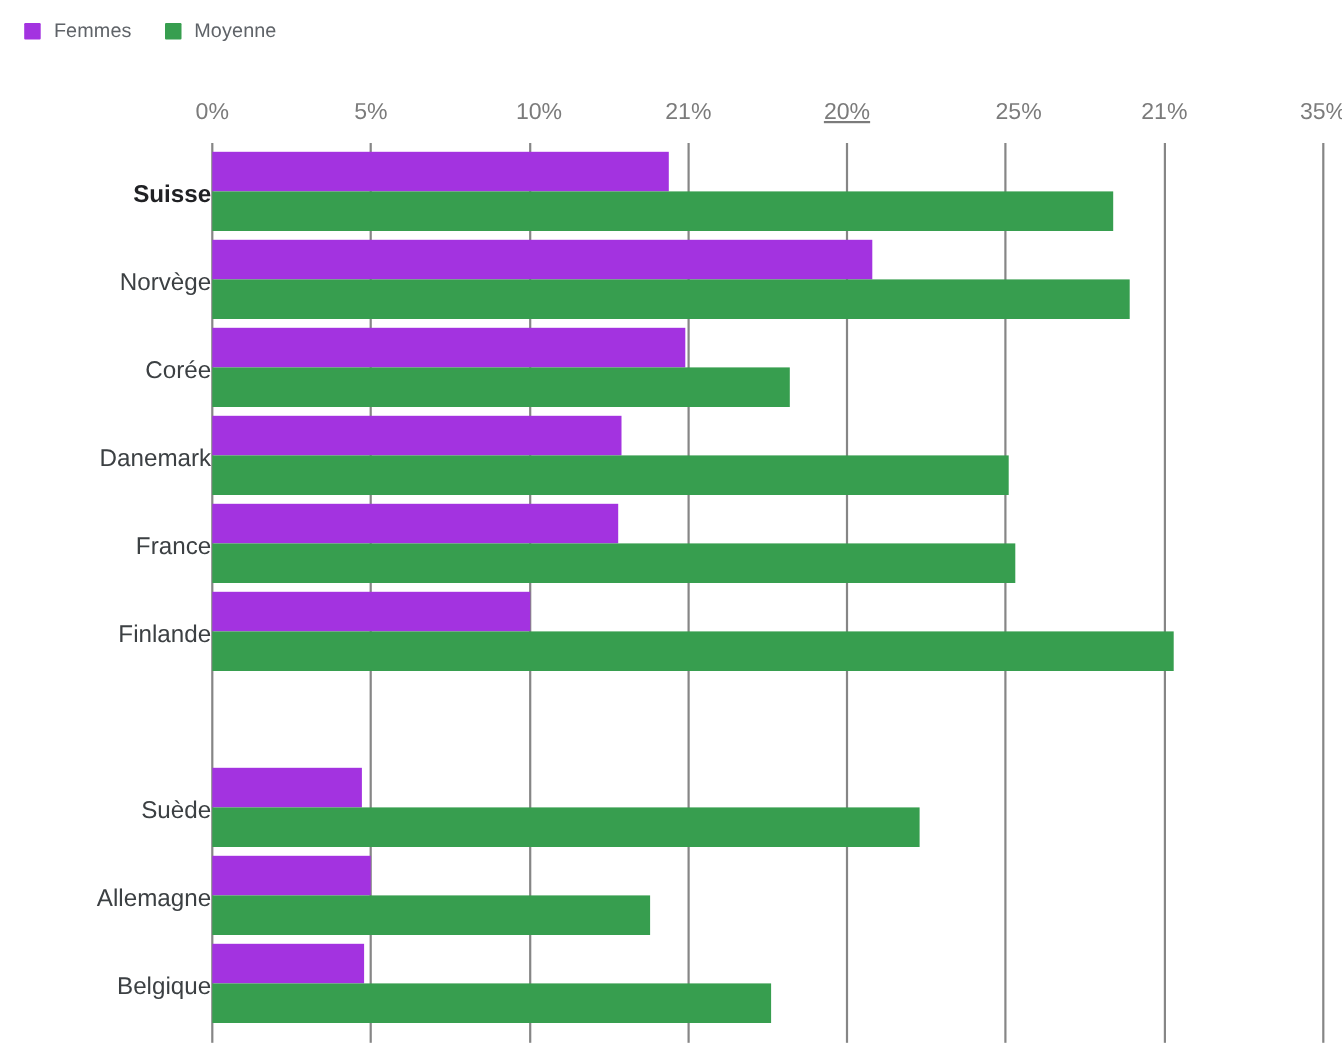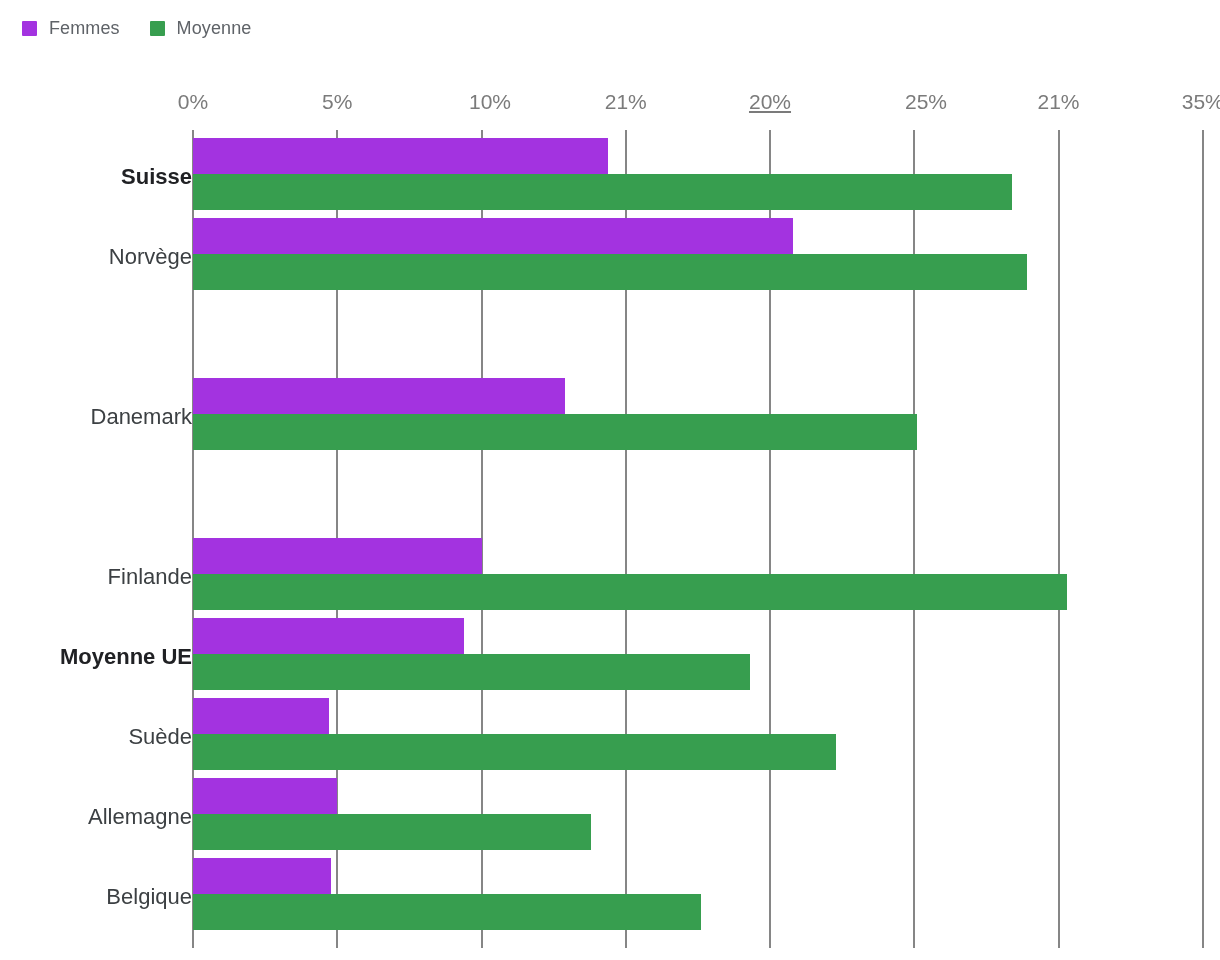--- a/index.html
+++ b/index.html
@@ -169,35 +169,40 @@
         <div class="cat-row" style="top: 0px; height: 80px;">
           <div class="cat-label bold" style="top: 36px;">Suisse</div>
           <div class="bar" title="Suisse — Femmes: 14.4%" style="top: 8px; height: 36px; width: 415.44px; background: rgb(163, 51, 224);"></div>
           <div class="bar" title="Suisse — Hommes: 28.4%" style="top: 44px; height: 36px; width: 819.34px; background: rgb(55, 158, 79);"></div>
         </div>
         <div class="cat-row" style="top: 80px; height: 80px; text-decoration: underline;">
           <div class="cat-label" style="top: 36px;">Norvège</div>
           <div class="bar" title="Norvège — Femmes: 20.8%" style="top: 8px; height: 36px; width: 600.08px; background: rgb(163, 51, 224);"></div>
           <div class="bar" title="Norvège — Hommes: 28.9%" style="top: 44px; height: 36px; width: 833.765px; background: rgb(55, 158, 79);"></div>
         </div>
+        <div class="cat-row" style="top: 160px; height: 80px;">
+          <div class="cat-label" style="top: 36px;">Corée</div>
+          <div class="bar" title="Corée — Femmes: 14.9%" style="top: 8px; height: 36px; width: 429.865px; background: rgb(163, 51, 224);"></div>
+          <div class="bar" title="Corée — Hommes: 18.2%" style="top: 44px; height: 36px; width: 525.07px; background: rgb(55, 158, 79);"></div>
+        </div>
         <div class="cat-row" style="top: 240px; height: 80px;">
           <div class="cat-label" style="top: 36px;">Danemark</div>
           <div class="bar" title="Danemark — Femmes: 12.9%" style="top: 8px; height: 36px; width: 372.165px; background: rgb(163, 51, 224);"></div>
           <div class="bar" title="Danemark — Hommes: 25.1%" style="top: 44px; height: 36px; width: 724.135px; background: rgb(55, 158, 79);"></div>
         </div>
+        <div class="cat-row" style="top: 320px; height: 80px;">
+          <div class="cat-label" style="top: 36px;">France</div>
+          <div class="bar" title="France — Femmes: 12.8%" style="top: 8px; height: 36px; width: 369.28px; background: rgb(163, 51, 224);"></div>
+          <div class="bar" title="France — Hommes: 25.3%" style="top: 44px; height: 36px; width: 729.905px; background: rgb(55, 158, 79);"></div>
+        </div>
         <div class="cat-row" style="top: 400px; height: 80px;">
           <div class="cat-label" style="top: 36px;">Finlande</div>
           <div class="bar" title="Finlande — Femmes: 10%" style="top: 8px; height: 36px; width: 288.5px; background: rgb(163, 51, 224);"></div>
           <div class="bar" title="Finlande — Hommes: 30.3%" style="top: 44px; height: 36px; width: 874.155px; background: rgb(55, 158, 79);"></div>
         </div>
-        <div class="cat-row" style="top: 480px; height: 80px;">
-          <div class="cat-label bold" style="top: 36px;">Moyenne UE</div>
-          <div class="bar" title="Moyenne UE — Femmes: 9.4%" style="top: 8px; height: 36px; width: 271.19px; background: rgb(163, 51, 224);"></div>
-          <div class="bar" title="Moyenne UE — Hommes: 19.3%" style="top: 44px; height: 36px; width: 556.805px; background: rgb(55, 158, 79);"></div>
-        </div>
         <div class="cat-row" style="top: 560px; height: 80px;">
           <div class="cat-label" style="top: 36px;">Suède</div>
           <div class="bar" title="Suède — Femmes: 4.7%" style="top: 8px; height: 36px; width: 135.595px; background: rgb(163, 51, 224);"></div>
           <div class="bar" title="Suède — Hommes: 22.3%" style="top: 44px; height: 36px; width: 643.355px; background: rgb(55, 158, 79);"></div>
         </div>
         <div class="cat-row" style="top: 640px; height: 80px;">
           <div class="cat-label" style="top: 36px;">Allemagne</div>
           <div class="bar" title="Allemagne — Femmes: 5%" style="top: 8px; height: 36px; width: 144.25px; background: rgb(163, 51, 224);"></div>
           <div class="bar" title="Allemagne — Hommes: 13.8%" style="top: 44px; height: 36px; width: 398.13px; background: rgb(55, 158, 79);"></div>
         </div>

